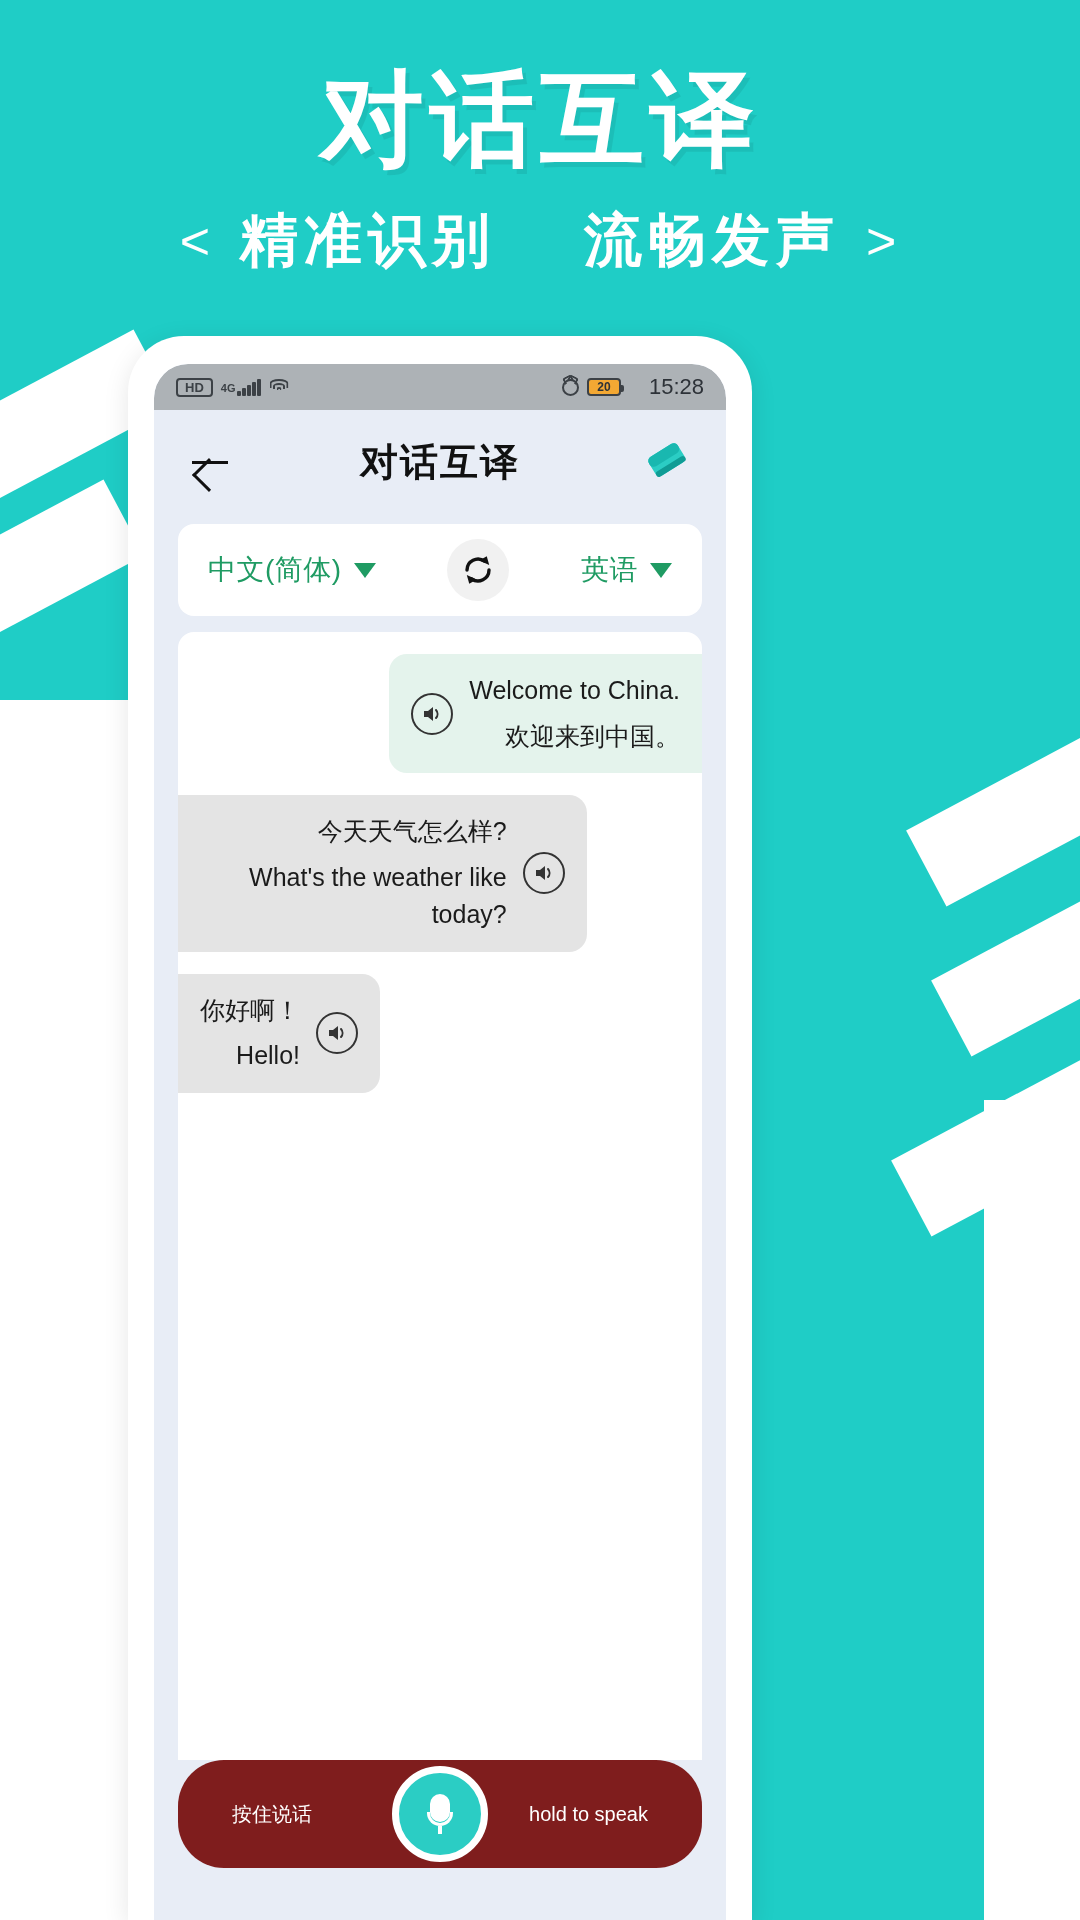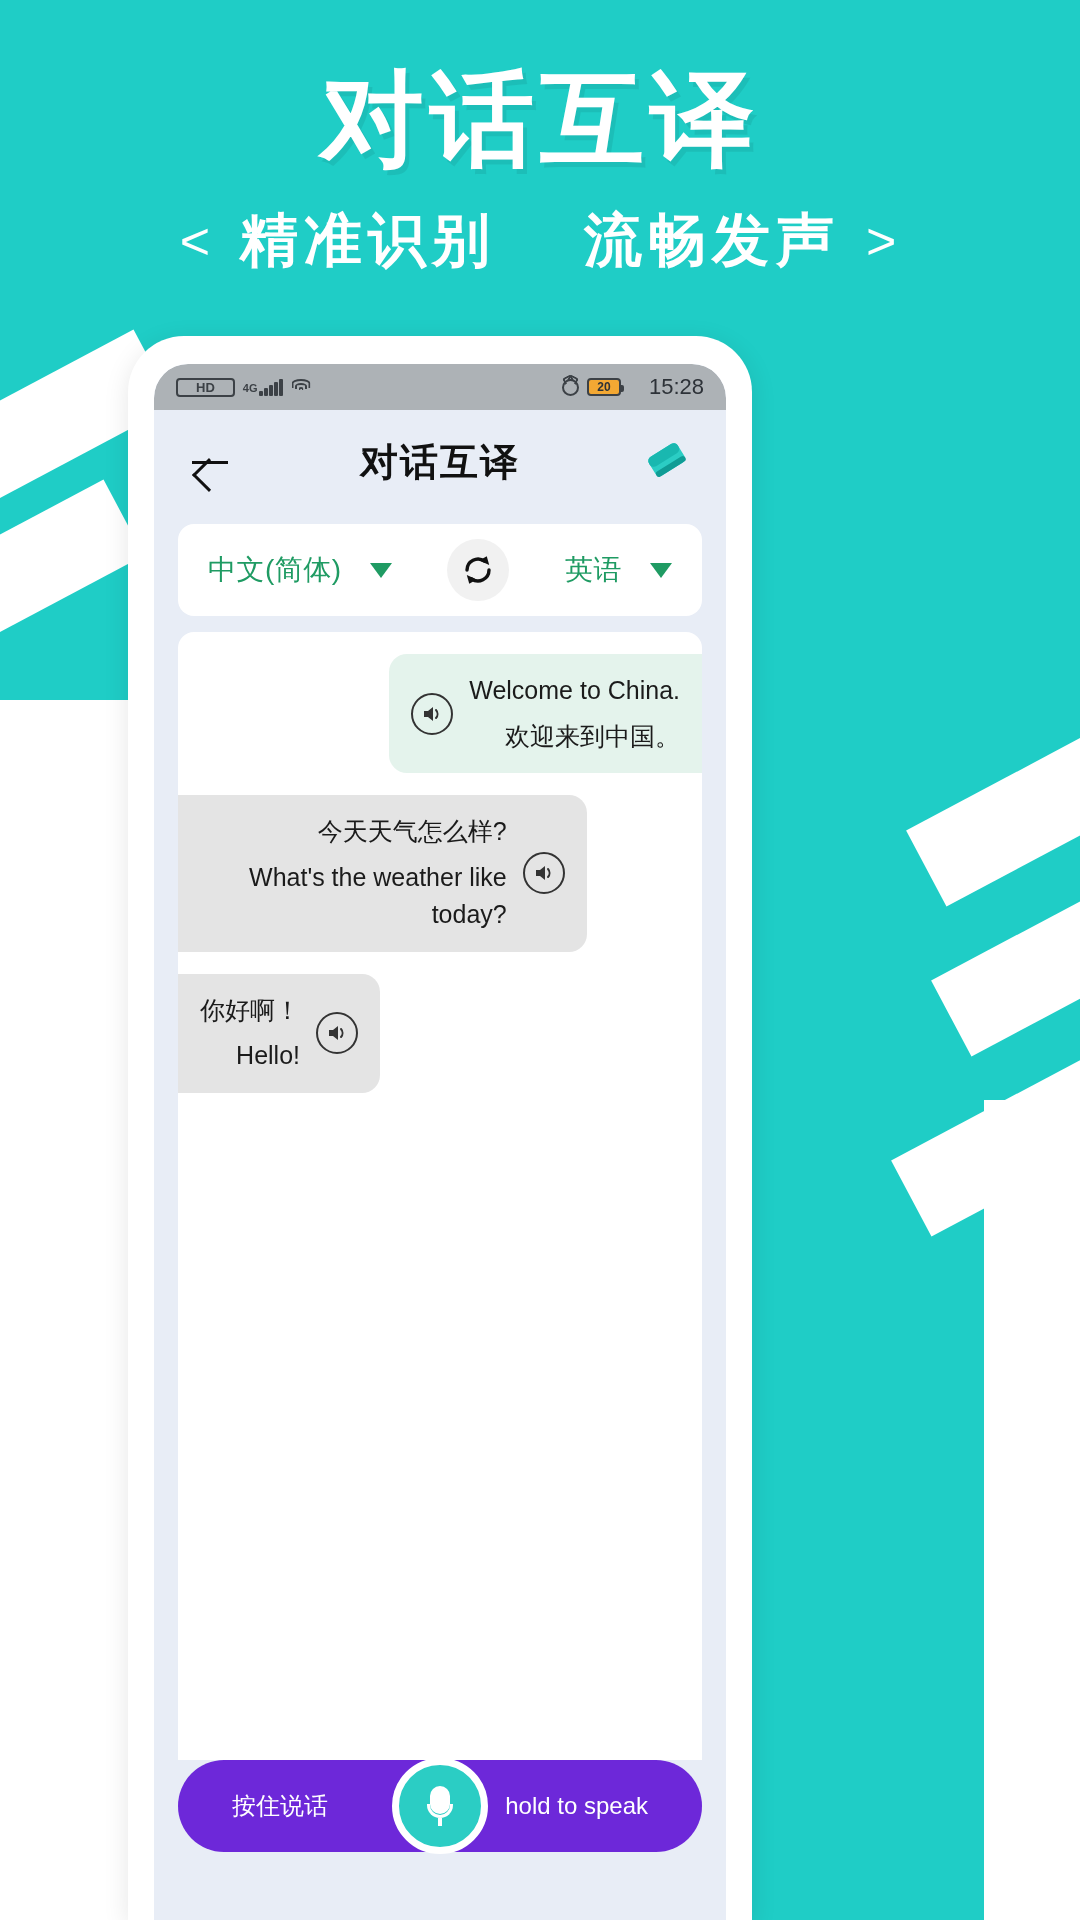--- a/index.html
+++ b/index.html
@@ -88,21 +88,21 @@
     align-items:center;
     justify-content:space-between;
     padding:0 22px;
     border-radius:34px 34px 0 0;
     flex:none;
     color:#3c4146;
   }
   .sb-left, .sb-right { display:flex; align-items:center; gap:8px; }
   .hd-badge {
     border:2px solid #3c4146; border-radius:4px;
-    font-size:13px; font-weight:bold; padding:0 18px; line-height:15px;
+    font-size:13px; font-weight:bold; padding:0 7px; line-height:15px;
   }
   .g4 { font-size:11px; font-weight:bold; line-height:10px; text-align:center; }
   .bars { display:flex; align-items:flex-end; gap:1.5px; height:16px; }
   .bars i { width:3.5px; background:#3c4146; display:block; border-radius:1px; }
   .bars i:nth-child(1){height:5px}.bars i:nth-child(2){height:8px}
   .bars i:nth-child(3){height:11px}.bars i:nth-child(4){height:14px}
   .bars i:nth-child(5){height:17px}
   .sig-wrap { display:flex; align-items:flex-end; gap:2px; }
   .wifi { width:20px; height:16px; position:relative; }
   .wifi span { position:absolute; left:50%; transform:translateX(-50%);
@@ -148,21 +148,21 @@
 
   
   .lang-bar {
     flex:none; margin:10px 24px 0;
     background:#fff; border-radius:16px;
     height:92px; display:flex; align-items:center; justify-content:space-between;
     padding:0 30px;
   }
   .lang-btn {
     color:#1f9b63; font-size:28px; font-weight:500;
-    display:flex; align-items:center; gap:28px; cursor:pointer;
+    display:flex; align-items:center; gap:12px; cursor:pointer;
     letter-spacing:.5px;
   }
   .caret { width:0;height:0; border-left:11px solid transparent; border-right:11px solid transparent;
            border-top:15px solid #1f9b63; }
   .swap-btn {
     width:62px;height:62px;border-radius:50%;background:#f1f1f1;
     display:flex;align-items:center;justify-content:center;cursor:pointer;
   }
 
   
@@ -190,23 +190,23 @@
     cursor:pointer;
   }
 
   
   .bottom {
     flex:none; padding:0 24px 0; height:160px;
     display:flex; align-items:flex-start; justify-content:center;
     position:relative; background:#e8edf6;
   }
   .speak-bar {
-    width:100%; height:92px; background:#6d28d9; border-radius:46px;
+    width:100%; height:108px; background:#7f1d1d; border-radius:46px;
     display:flex; align-items:center; justify-content:space-between;
-    padding:0 54px; color:#fff; font-size:24px; position:relative;
+    padding:0 54px; color:#fff; font-size:20px; position:relative;
   }
   .mic-btn {
     position:absolute; left:50%; top:50%; transform:translate(-50%,-50%);
     width:96px;height:96px;border-radius:50%;
     background:#2bcdc4; border:7px solid #fff;
     display:flex;align-items:center;justify-content:center; cursor:pointer;
   }
   .mic-ico { width:26px;height:40px; position:relative; }
   .mic-ico .cap { width:20px;height:28px;background:#fff;border-radius:10px;
                   position:absolute;left:3px;top:0; }

